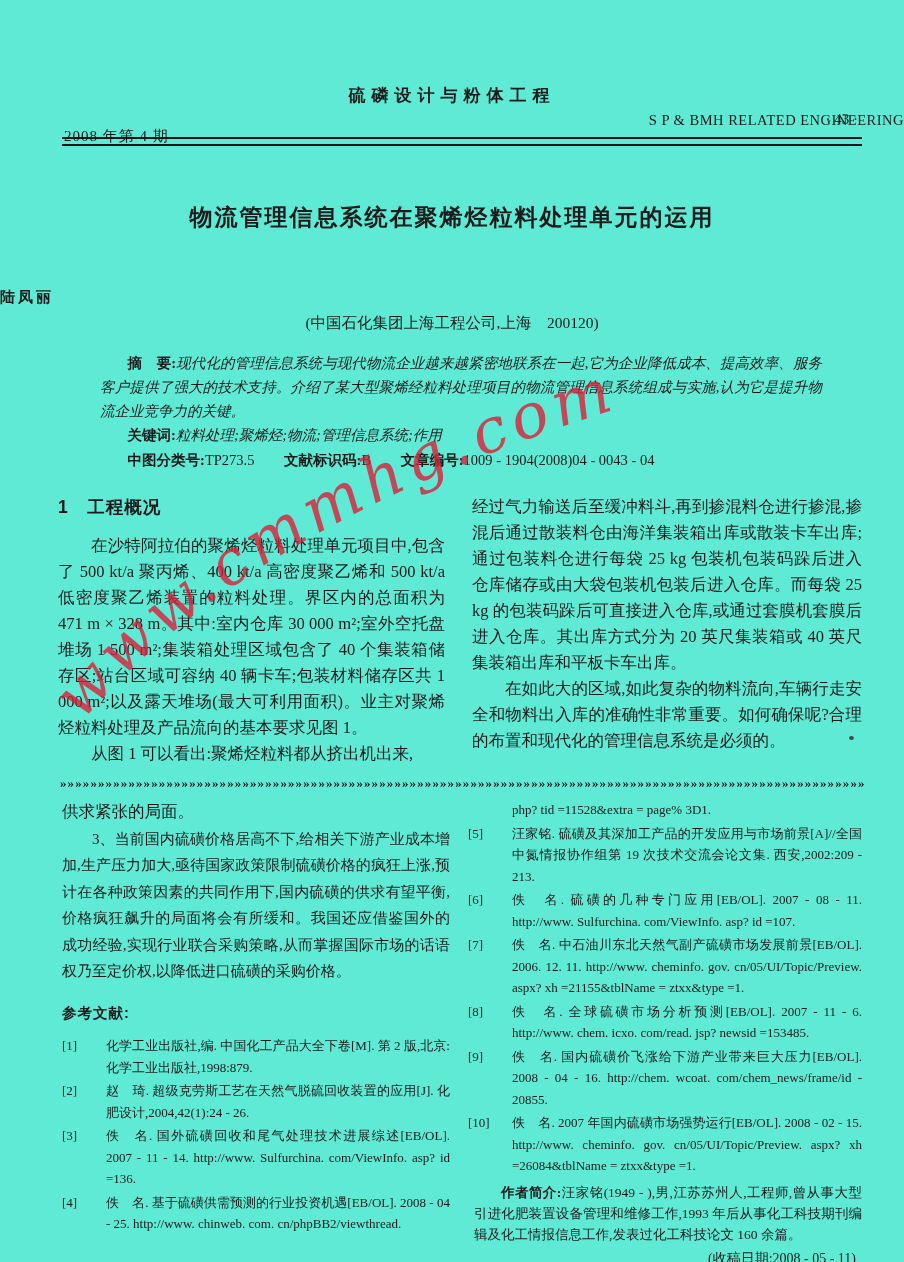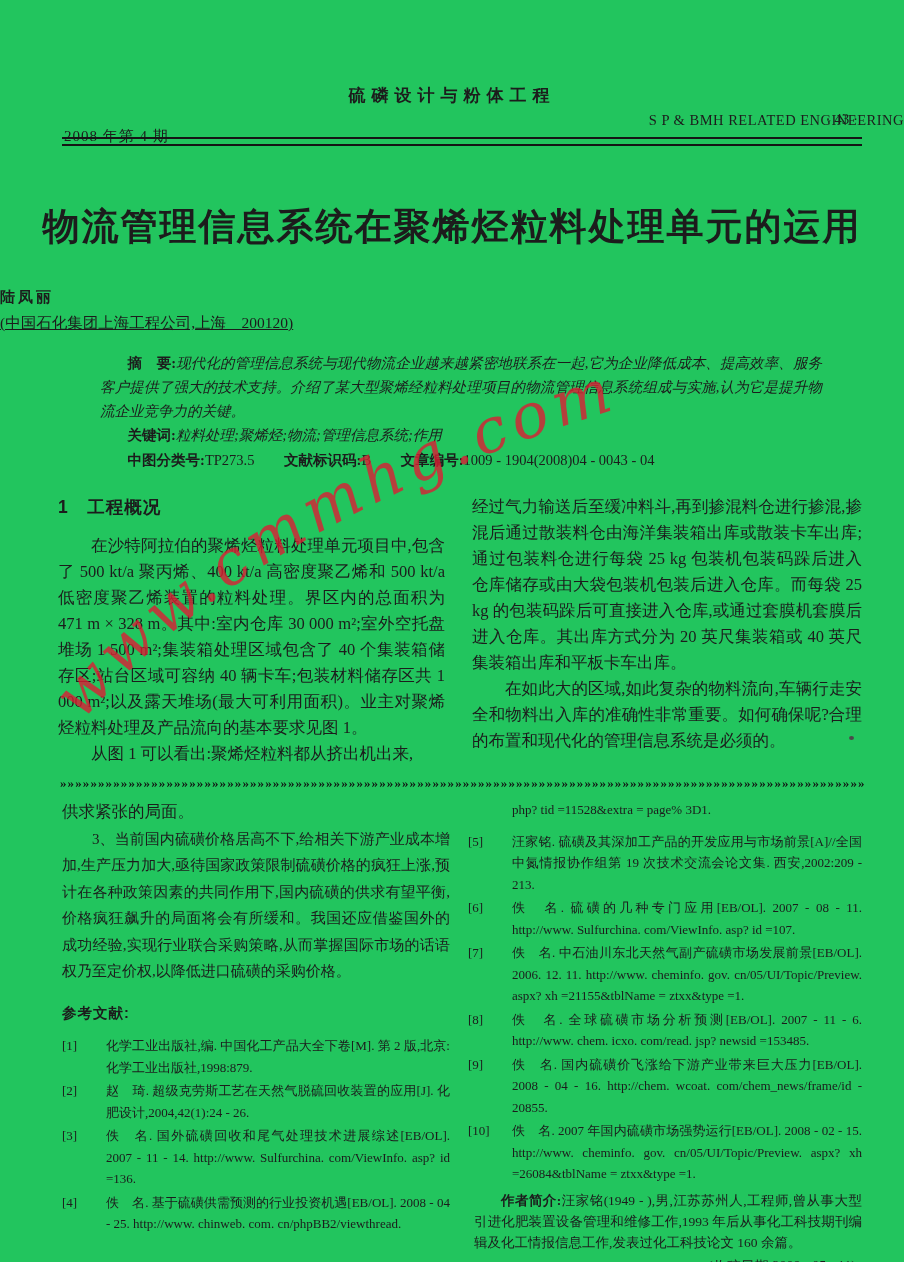--- a/index.html
+++ b/index.html
@@ -1,35 +1,35 @@
 <!DOCTYPE html>
 <html><head>
 <meta charset="utf-8">
 <style>
   html,body{margin:0;padding:0;background:#ffffff;}
   .page{
     position:relative; width:904px; height:1262px; margin:0 auto;
-    background:#22c55e; overflow:hidden; color:#1c1c1c;
+    background:#5eead4; overflow:hidden; color:#1c1c1c;
     font-family:"Liberation Serif", serif;
   }
   
   .journal-cn{position:absolute; top:84px; left:0; width:100%; text-align:center;
     font-size:17px; font-weight:bold; letter-spacing:6px;}
   .issue{position:absolute; top:127px; left:64px; font-size:15px; letter-spacing:1px;}
   .journal-en{position:absolute; top:112px; left:0; width:100%; text-align:right;
     font-size:14.5px; letter-spacing:0.5px;}
   .page-no{position:absolute; top:111px; right:46px; font-size:15px;}
   .rules{position:absolute; top:137px; left:62px; width:800px; height:5px;
     border-top:2.5px solid #151515; border-bottom:2px solid #151515;}
   
   .title{position:absolute; top:202px; left:0; width:100%; text-align:center;
-    font-family:"Liberation Sans", sans-serif; font-weight:bold; font-size:37px; letter-spacing:2px;}
+    font-family:"Liberation Sans", sans-serif; font-weight:bold; font-size:23px; letter-spacing:2px;}
   .author{position:absolute; top:288px; left:0; width:100%; 
     font-size:15px; font-weight:bold; letter-spacing:3px;}
-  .affiliation{position:absolute; top:313px; left:0; width:100%; text-align:left; font-size:15.5px;text-decoration:underline;}
+  .affiliation{position:absolute; top:313px; left:0; width:100%; text-align:center; font-size:15.5px;}
   
   .abstract-block{position:absolute; top:351px; left:100px; width:722px;
     font-size:14.5px; line-height:24px; text-align:justify;}
   .abstract-block p{margin:0;}
   .abs-p{text-indent:1.9em;}
   .kai{font-style:italic;}
   .lbl-b{font-weight:bold; font-style:normal;}
   .clc-line{text-indent:1.9em; margin-top:1px !important;}
   .clc-pair{margin-right:26px;}
   
@@ -47,21 +47,21 @@
   
   .bcol-left{position:absolute; left:62px; top:799px; width:388px;
     font-size:16.5px; line-height:26.5px; text-align:justify;}
   .bcol-right{position:absolute; left:468px; top:799px; width:394px;
     font-size:13px; line-height:21.5px; text-align:justify;}
   .refs-heading{margin:15px 0 9px 0; font-family:"Liberation Sans", sans-serif;
     font-size:14.5px; font-weight:bold; letter-spacing:1px;}
   .ref{position:relative; padding-left:44px; margin:0 0 2px 0;
     font-size:13px; line-height:21.5px; text-align:justify;}
   .ref .ref-label{position:absolute; left:0; top:0;}
-  .ref-cont{margin:0 0 10px 0; padding-left:44px;}
+  .ref-cont{margin:0 0 2px 0; padding-left:44px;}
   .bio{margin:5px 0 0 6px; font-size:13.5px; line-height:21px; text-indent:2em; text-align:justify;}
   .received{margin:3px 6px 0 0; font-size:14px; text-align:right;}
   
   .wm-svg{position:absolute; left:0; top:0; pointer-events:none;}
   .wm-text{font-family:"DejaVu Serif", serif; font-style:italic;
     font-size:62px; letter-spacing:6px; opacity:0.78;}
   .ink-speck{position:absolute; left:849px; top:736px; width:5px; height:4px;
     background:#4a4a4a; border-radius:50%;}
 </style>
 </head>

